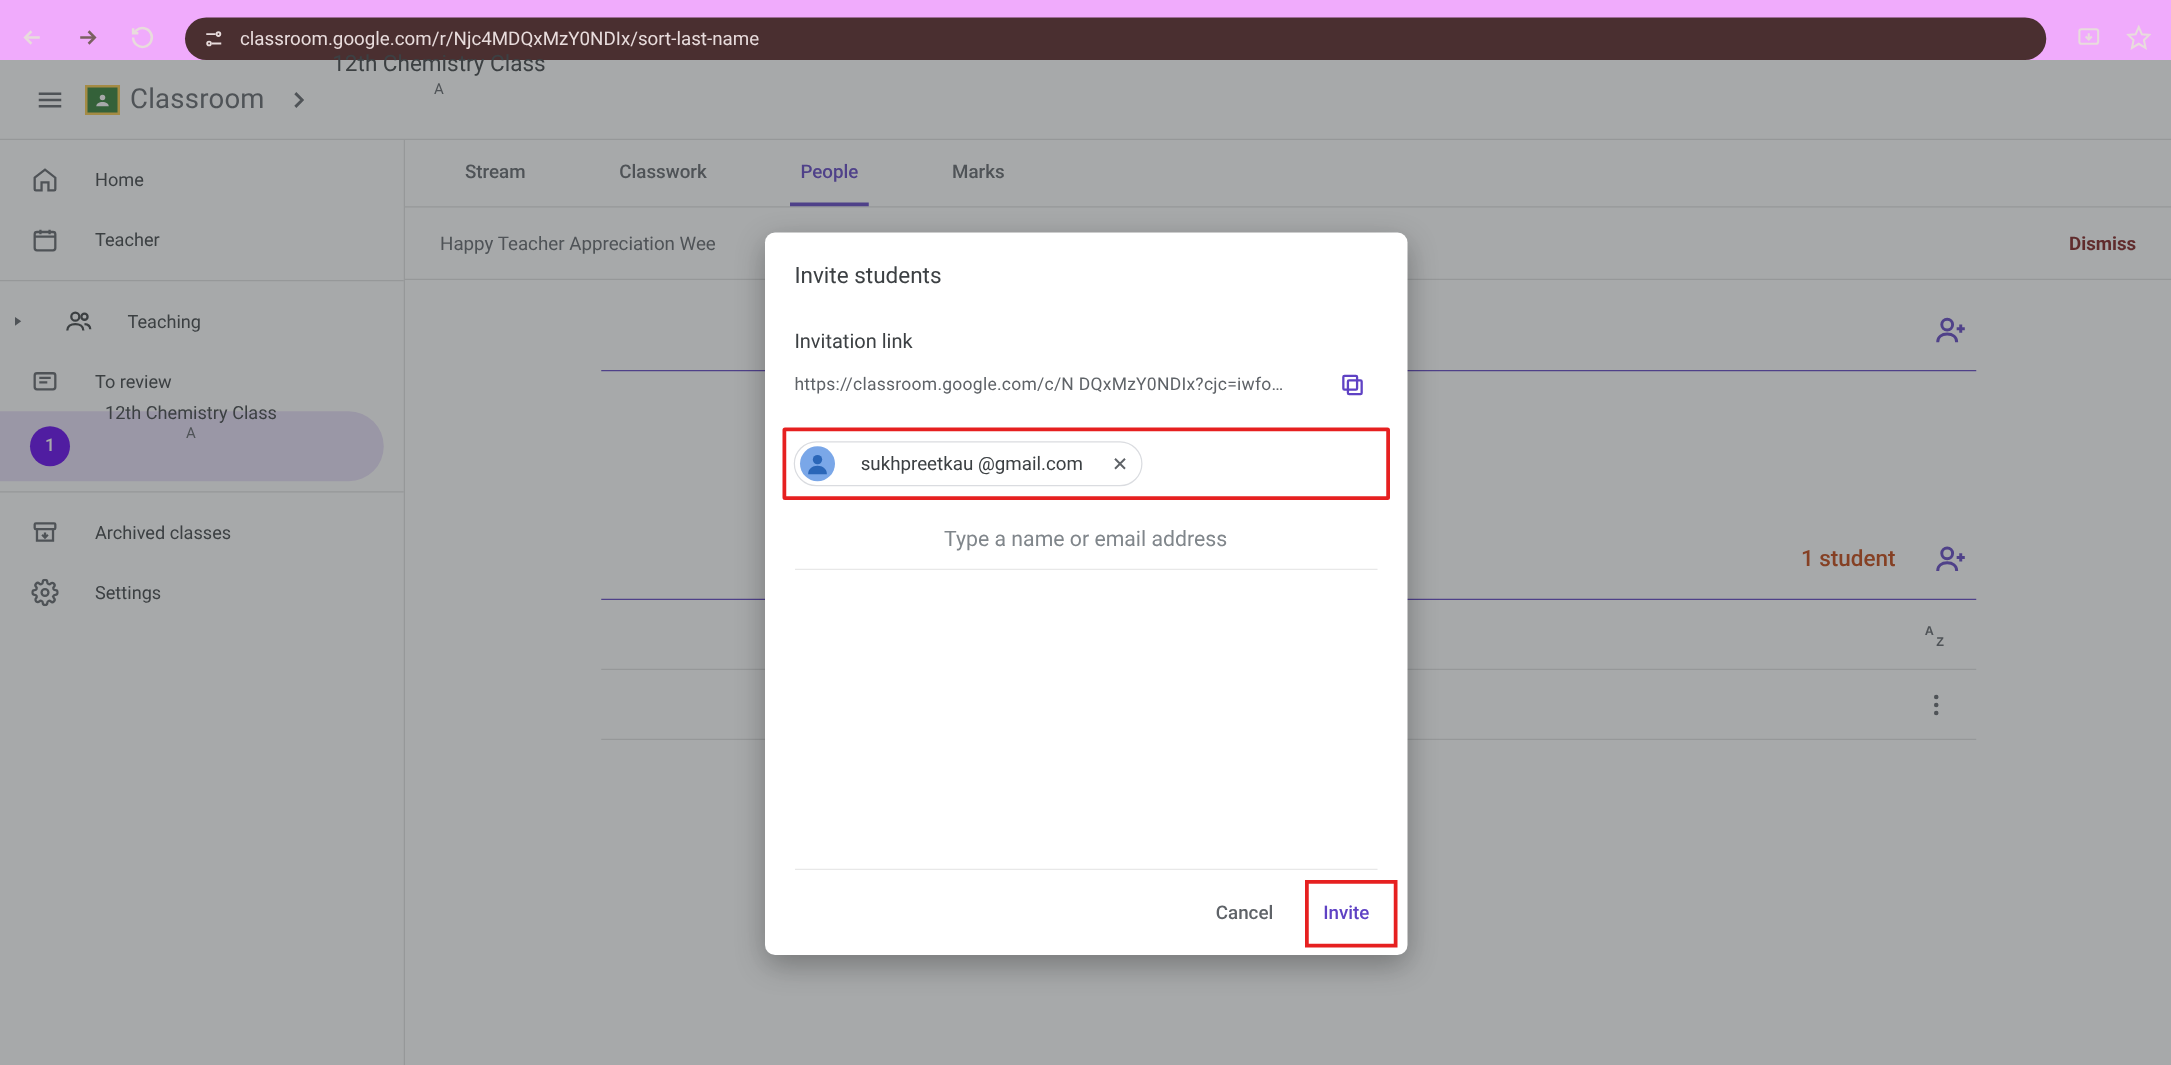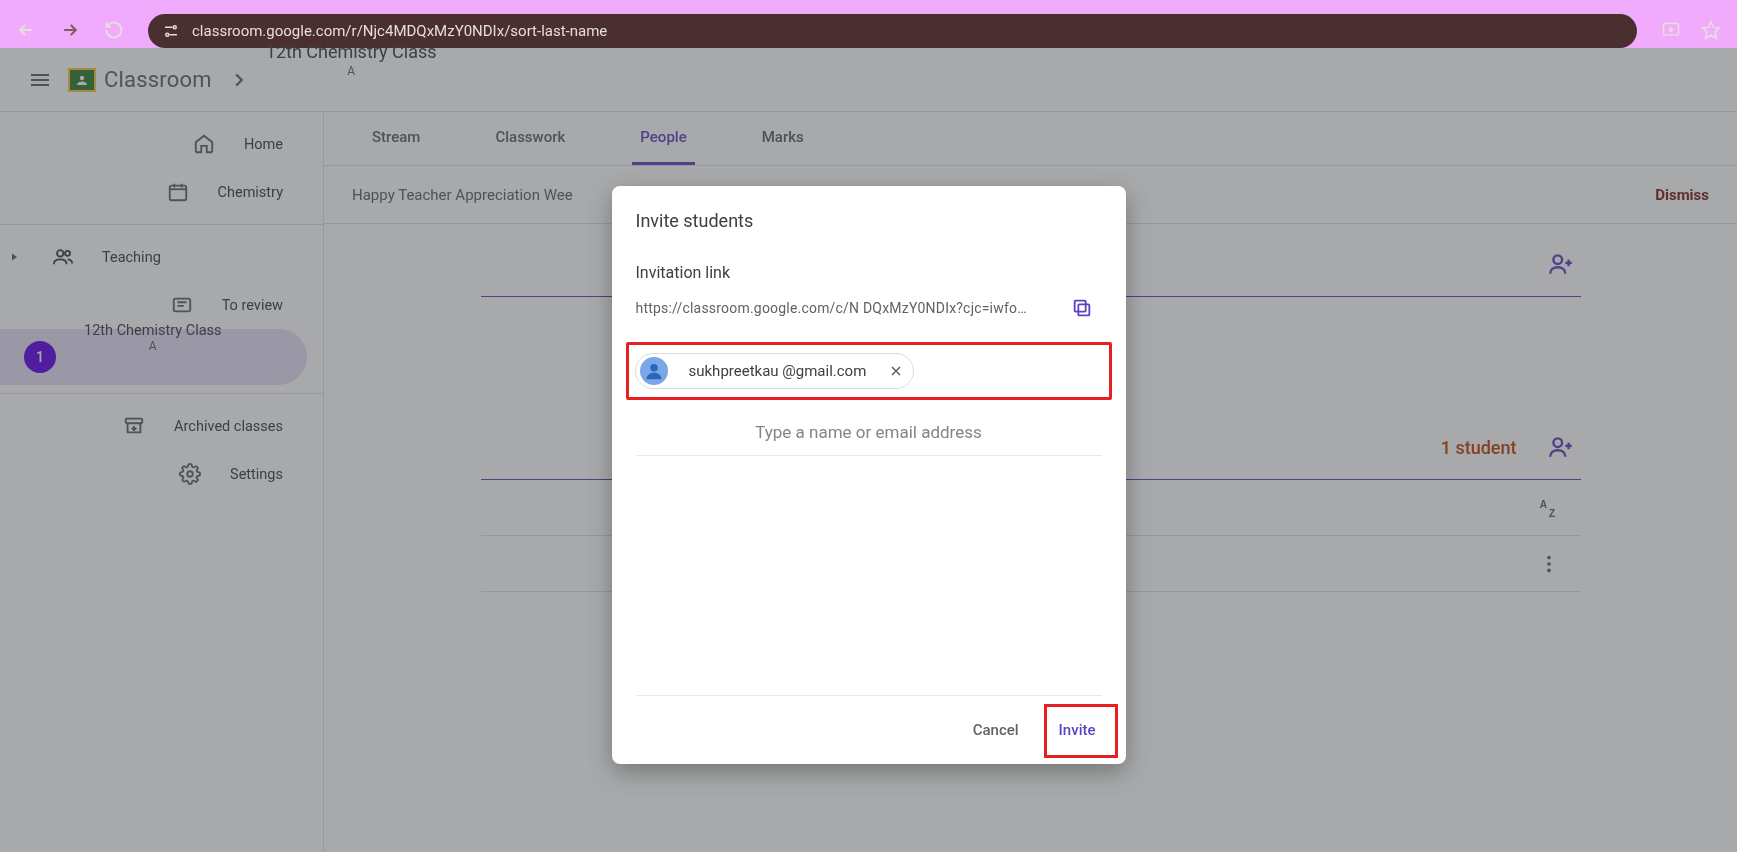--- a/index.html
+++ b/index.html
@@ -71,21 +71,20 @@
   }
   .nav-item {
     height: 48px;
     display:flex; align-items:center;
     padding: 0 24px;
     gap: 28px;
     font-size:14.5px;
     color:#3c4043;
     border-radius: 0 24px 24px 0;
     margin-right: 16px;
-    justify-content: flex-end;
   }
   .nav-item .icon { width:24px; height:24px; color:#5f6368; display:flex; align-items:center; justify-content:center; }
   .nav-divider { height:1px; background:#e0e0e0; margin: 8px 0; }
   .nav-section-item {
     height:48px; display:flex; align-items:center; padding:0 24px; gap:28px;
     font-size:14.5px; color:#3c4043; border-radius:0 24px 24px 0; margin-right:16px;
   }
   .nav-section-item.has-caret { padding-left: 8px; }
   .nav-caret { width:16px; display:flex; align-items:center; color:#5f6368; margin-right: 0px; }
   .nav-class {
@@ -288,21 +287,21 @@
       <span>Home</span>
     </div>
     <div class="nav-item">
       <span class="icon">
         <svg width="22" height="22" viewBox="0 0 24 24" fill="none" stroke="currentColor" stroke-width="2">
             <rect x="3" y="5" width="18" height="16" rx="2"></rect>
             <path d="M3 9h18"></path>
             <path d="M8 3v4M16 3v4"></path>
           </svg>
       </span>
-      <span>Chemistry</span>
+      <span>Teacher</span>
     </div>
     <div class="nav-divider"></div>
     <div class="nav-section-item has-caret">
       <span class="nav-caret">
         <svg width="12" height="12" viewBox="0 0 24 24" fill="currentColor">
             <path d="M8 5l10 7-10 7z"></path>
           </svg>
       </span>
       <span class="icon">
         <svg width="22" height="22" viewBox="0 0 24 24" fill="none" stroke="currentColor" stroke-width="2">

